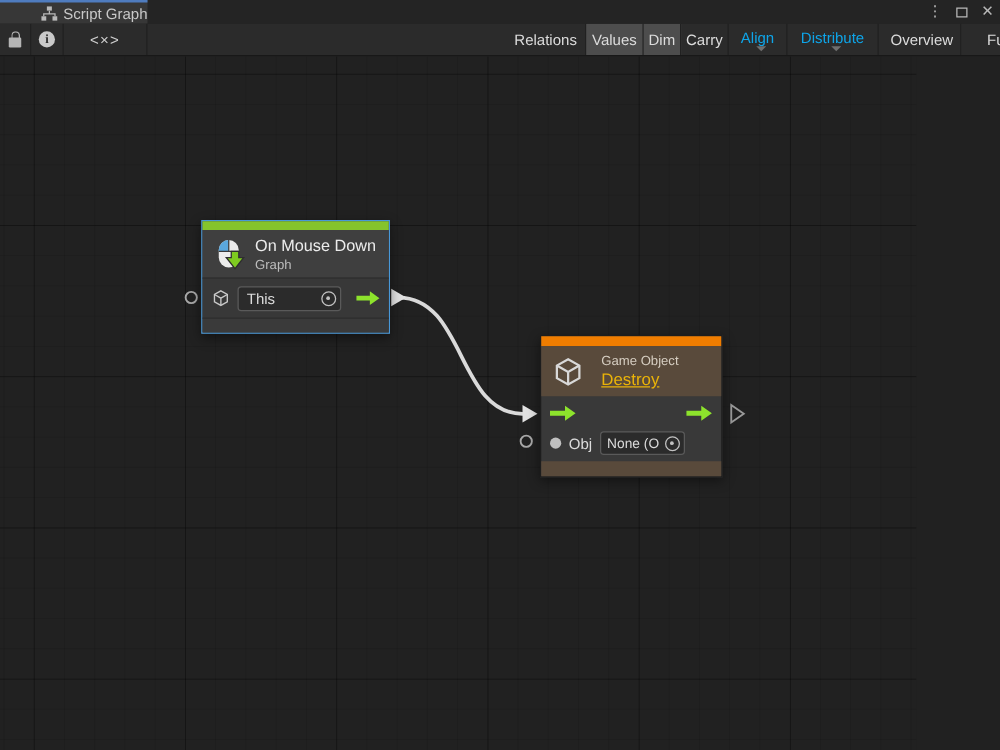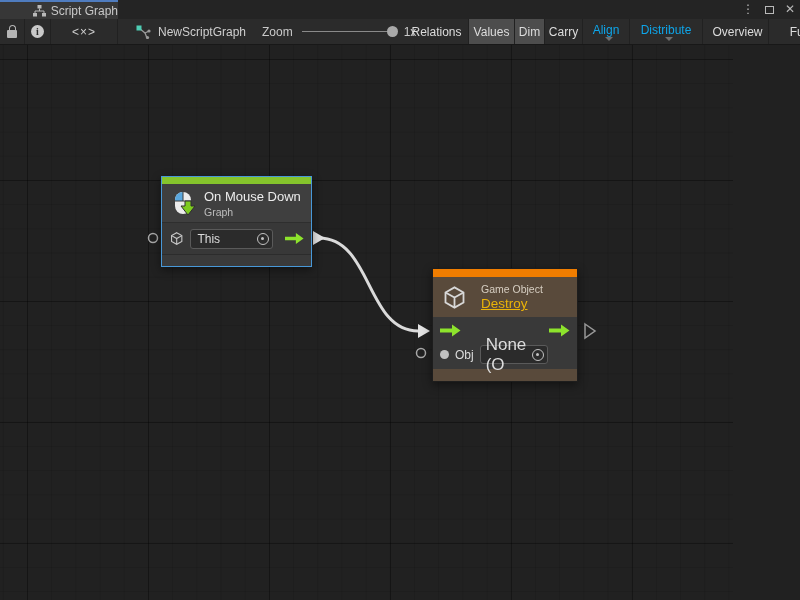--- a/index.html
+++ b/index.html
@@ -72,21 +72,21 @@
   .de-cat{font-size:10.5px;color:#D6CEC2;}
   .de-title{font-size:13.5px;color:#eab308;margin-top:1px;text-decoration:underline;}
   .de-row1{height:26px;display:flex;align-items:center;justify-content:space-between;padding:0 7px;}
   .de-row2{height:23px;display:flex;align-items:center;gap:6px;padding:0 7px 3px;}
   .de-footer{height:12px;background:#594A3B;}
 
   .field{background:#2B2B2B;border:1px solid #5a5a5a;border-radius:3px;height:20px;
          display:flex;align-items:center;padding:0 3px 0 6px;color:#dcdcdc;font-size:12px;
          box-sizing:border-box;cursor:text;}
   .this-field{width:90px;justify-content:space-between;text-align:right;}
-  .obj-field{width:68px;height:19px;justify-content:center;font-size:17px;padding-left:5px;}
+  .obj-field{width:68px;height:19px;justify-content:space-between;font-size:11px;padding-left:5px;}
   .target{width:12px;height:12px;border:1.5px solid #c2c2c2;border-radius:50%;box-sizing:border-box;
           display:flex;align-items:center;justify-content:center;flex:0 0 auto;margin-left:3px;}
   .target::after{content:"";width:3px;height:3px;border-radius:50%;background:#c2c2c2;}
   .port-dot{width:9px;height:9px;border-radius:50%;background:#c0c0c0;flex:0 0 auto;}
   .lbl{color:#dcdcdc;}
   .flexgrow{flex:1;}
 </style>
 </head>
 <body>
 
@@ -111,37 +111,21 @@
   <div class="tcell cell-lock">
     <span class="lock"></span>
   </div>
   <div class="tcell cell-info">
     <span class="infoi">i</span>
   </div>
   <div class="tcell cell-code">
     <span class="codeglyph">&lt;×&gt;</span>
   </div>
 
-  <div class="crumb">
-    <svg width="15" height="14" viewBox="0 0 15 14">
-      <path d="M3 3 L9 8 M9 8 L13 6 M9 8 L11 13" stroke="#9a9a9a" stroke-width="1.3" fill="none"></path>
-      <rect x="0.5" y="0.5" width="5" height="5" fill="#4ECDB4"></rect>
-      <circle cx="13" cy="6" r="1.6" fill="#9a9a9a"></circle>
-      <circle cx="11.5" cy="12.5" r="1.6" fill="#9a9a9a"></circle>
-    </svg>
-    <span>NewScriptGraph</span>
-  </div>
-
-  <div class="zoomctl">
-    <span>Zoom</span>
-    <span class="slider-track">
-      <span class="slider-handle"></span>
-    </span>
-    <span>1x</span>
-  </div>
+
 
   <div class="tbtns">
     <div class="tbtn" style="width:64px">
       <span>Relations</span>
     </div>
     <div class="tbtn active" style="width:46px">
       <span>Values</span>
     </div>
     <div class="tbtn active" style="width:30px">
       <span>Dim</span>

